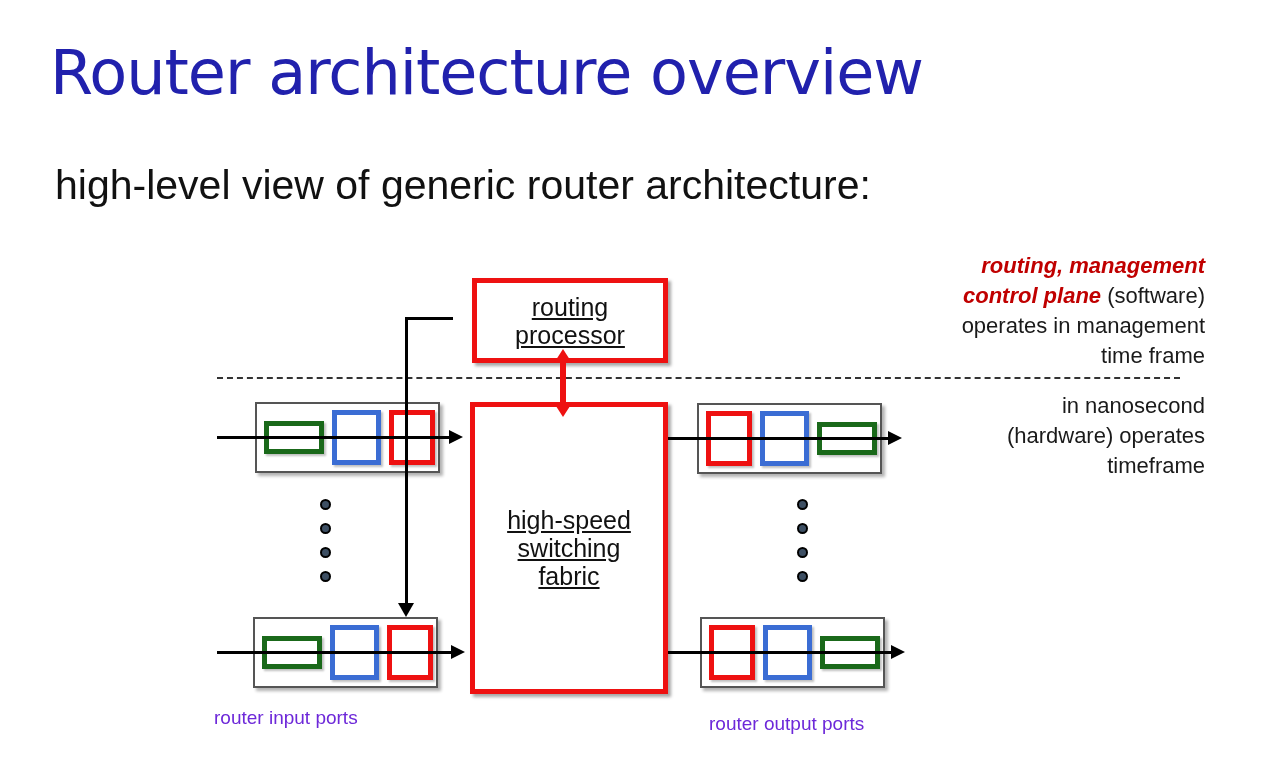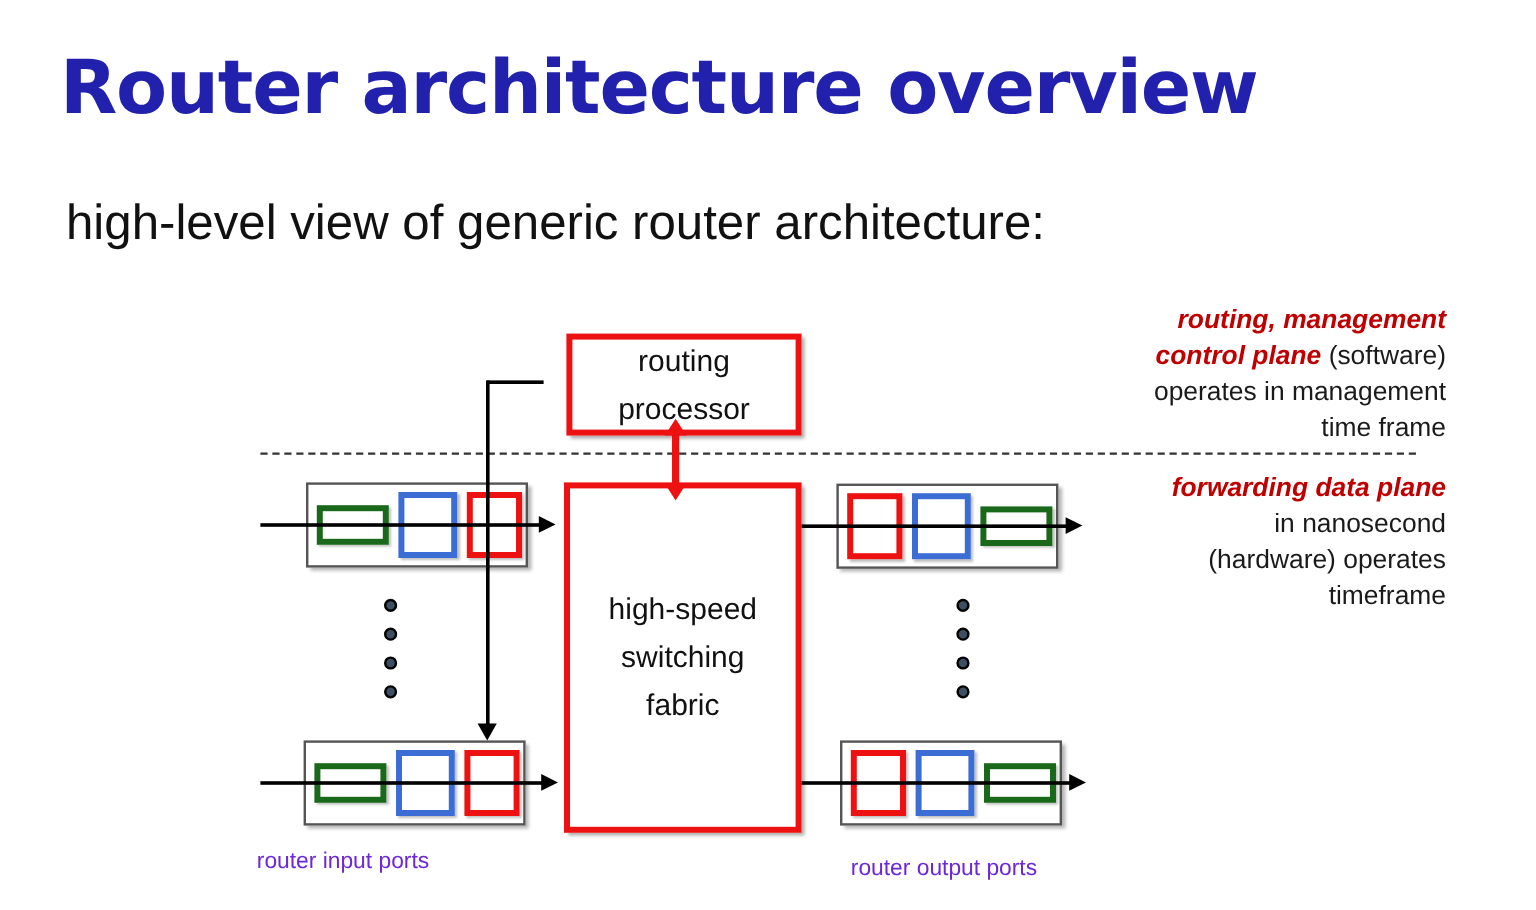--- a/index.html
+++ b/index.html
@@ -6,36 +6,36 @@
   html,body { background:#fff; }
   body { font-family:"Liberation Sans", sans-serif; }
   .slide {
     position:relative; width:1280px; height:758px;
     background:#fff; overflow:hidden;
   }
 
   
   .title {
     position:absolute; left:50px; top:36px;
-    font-size:62px; font-weight:bold; letter-spacing:-1px;
+    font-size:62px; font-weight:normal; letter-spacing:-1px;
     color:var(--title-blue); font-family:"DejaVu Sans", sans-serif;
   }
   .subtitle {
     position:absolute; left:55px; top:162px;
     font-size:41px; color:#111; letter-spacing:0px;
   }
 
   
   .red-box {
     position:absolute; background:#fff;
     border:5px solid var(--accent-red);
     box-shadow:3px 3px 3px rgba(0,0,0,0.35);
     display:flex; align-items:center; justify-content:center;
-    text-align:center; font-size:25px; line-height:40px; color:#111;
-    white-space:pre-line; z-index:3;
+    text-align:center; font-size:25px; line-height:28px; color:#111;
+    white-space:pre-line; z-index:3;text-decoration:underline;
   }
   .rp { left:472px; top:278px; width:196px; height:85px; }
   .fab { left:470px; top:402px; width:198px; height:292px; }
 
   
   .port-box {
     position:absolute; width:185px; height:71px;
     background:#fff; border:2px solid #555;
     box-shadow:3px 3px 3px rgba(0,0,0,0.3);
     display:flex; align-items:center; gap:8px; padding-left:7px;
@@ -161,19 +161,18 @@
   <div class="port-label" style="left:709px; top:713px;">router output ports</div>
 
   <div class="note" style="top:251px;">
     <div><span class="em">routing, management</span></div>
     <div><span class="em">control plane</span><span> (software)</span></div>
     <div>operates in management</div>
     <div>time frame</div>
   </div>
 
   <div class="note" style="top:391px;">
-    <div><span class="em">forwarding data plane</span></div>
     <div>in nanosecond</div>
     <div>(hardware) operates</div>
     <div>timeframe</div>
   </div>
 
 </div>
 
 </body></html>

